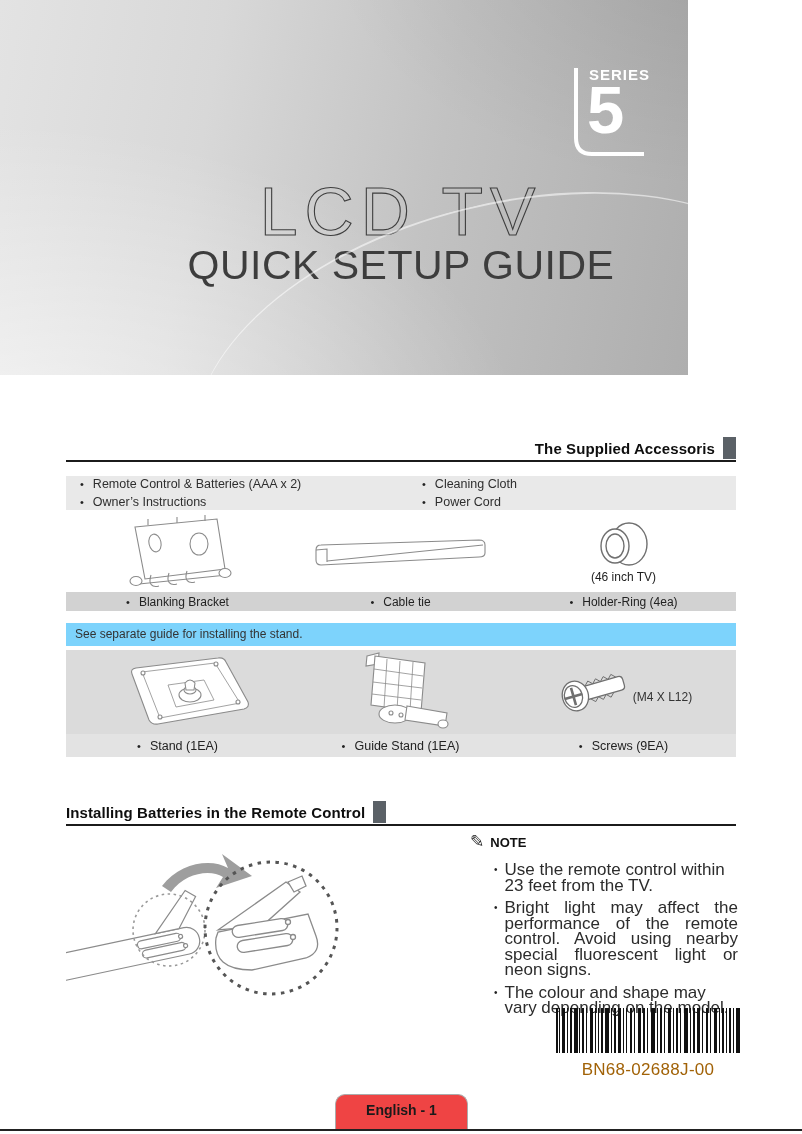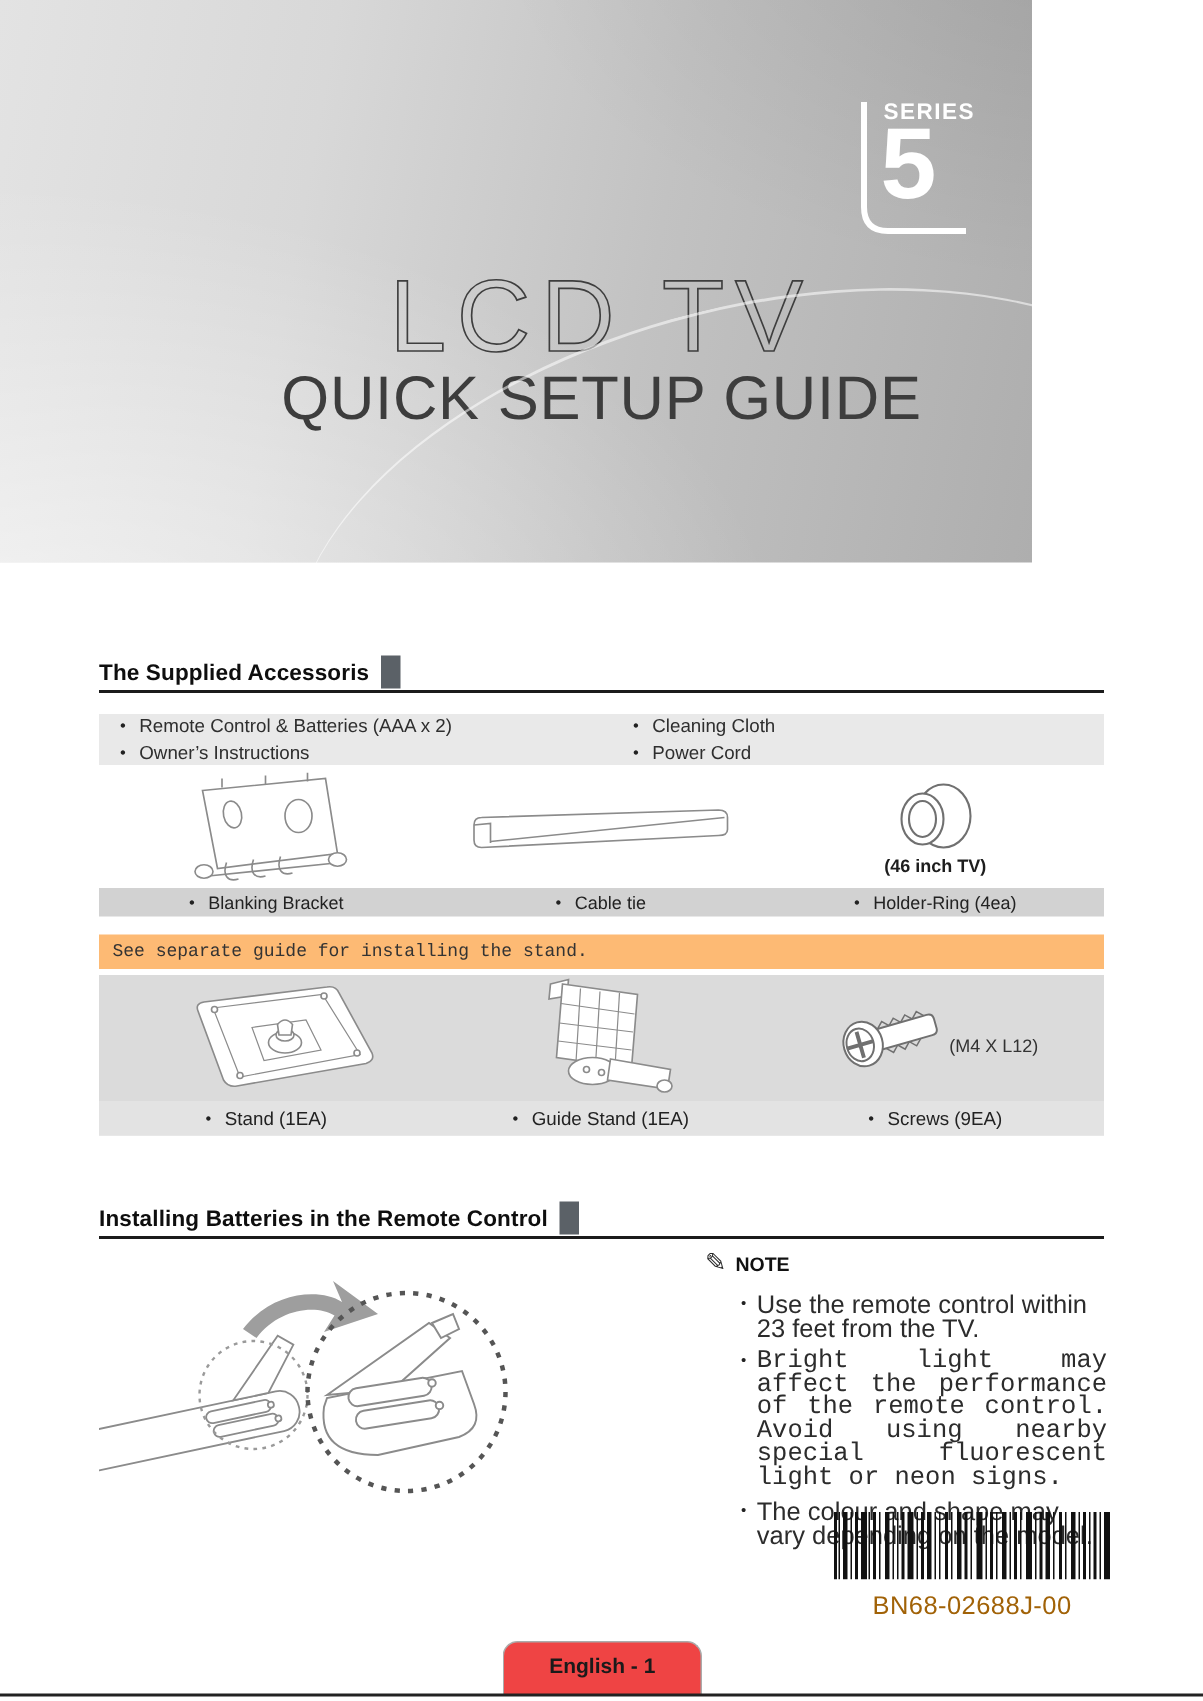--- a/index.html
+++ b/index.html
@@ -37,21 +37,21 @@
   
   .bullets-box{position:absolute;left:66px;top:476px;width:670px;height:34px;
     display:flex;align-items:center;}
   .bullets-col{display:flex;flex-direction:column;justify-content:center;gap:2px;}
   .bullets-col.left{width:340px;padding-left:14px;}
   .bullets-col.right{width:300px;padding-left:2px;}
   .b-item{font-size:12.5px;color:#2e2e2e;line-height:16px;display:flex;align-items:center;}
   .b-item .dot{font-size:11px;margin-right:9px;color:#222;}
   .imgrow1{position:absolute;left:66px;top:514px;width:670px;height:78px;display:flex;}
   .imgcell{width:223px;display:flex;flex-direction:column;align-items:center;justify-content:center;}
-  .size-note{font-size:12px;font-weight:bold;color:#1d1d1d;margin-top:2px;}
+  .size-note{font-size:12px;font-weight:normal;color:#1d1d1d;margin-top:2px;}
   .labelbar{position:absolute;left:66px;top:592px;width:670px;height:19px;display:flex;}
   .labelbar .lab, .stand-labels .lab{width:223px;display:flex;align-items:center;justify-content:center;
     font-size:12px;color:#222;}
   .lab .dot{font-size:11px;margin-right:9px;}
   .notice-bar{position:absolute;left:66px;top:623px;width:670px;height:23px;
     font-size:12px;color:#333;line-height:23px;padding-left:9px;box-sizing:border-box;}
   .stand-panel{position:absolute;left:66px;top:650px;width:670px;height:107px;}
   .stand-images{position:absolute;left:0;top:0;width:670px;height:84px;display:flex;}
   .stand-images .imgcell{justify-content:center;}
   .screw-wrap{display:flex;align-items:center;}
@@ -60,21 +60,21 @@
   .stand-labels .lab{font-size:12.5px;}
   
   .note-block{position:absolute;left:470px;top:832px;width:268px;}
   .note-head{display:flex;align-items:center;}
   .note-pencil{font-size:17px;color:#2a2a2a;margin-right:6px;transform:translateY(-1px);}
   .note-title{font-size:13px;font-weight:bold;color:#111;}
   .note-list{margin-top:9px;padding-left:24px;}
   .note-item{display:flex;margin-bottom:7px;}
   .note-item .dot{font-size:10px;margin-right:7px;line-height:15.5px;color:#222;}
   .note-item .txt{font-size:17px;line-height:15.5px;color:#2c2c2c;}
-  .note-item.justify .txt{text-align:justify;font-family:Liberation Mono, monospace;}
+  .note-item.justify .txt{text-align:justify;}
   
   .barcode-block{position:absolute;left:556px;top:1008px;width:184px;text-align:center;}
   .barcode-text{font-size:17px;color:#a16207;margin-top:3px;letter-spacing:.3px;}
   .footer-tab{position:absolute;left:335px;top:1094px;width:133px;height:36px;
     background:#ef4444;border:1px solid #ababab;border-bottom:none;
     border-radius:10px 10px 0 0;box-sizing:border-box;
     text-align:center;font-size:14px;font-weight:bold;color:#1a1a1a;padding-top:7px;}
   .bottom-rule{position:absolute;left:0;top:1129px;width:802px;height:2px;background:#222;}
   .art{display:block;}
   .art path,.art ellipse,.art circle,.art rect,.art line,.art polygon{vector-effect:non-scaling-stroke;}
@@ -89,21 +89,21 @@
       <svg class="bracket" width="74" height="92" viewBox="0 0 74 92">
         <path d="M2,2 V72 Q2,88 18,88 H70" fill="none" stroke="#ffffff" stroke-width="4"></path>
       </svg>
       <div class="series-label">SERIES</div>
       <div class="series-number">5</div>
     </div>
     <div class="title-lcd">LCD TV</div>
     <div class="title-setup">QUICK SETUP GUIDE</div>
   </div>
 
-  <div class="sec-head" style="top:437px;">
+  <div class="sec-head" style="top:437px;justify-content:flex-end;">
     <span class="sec-title">The Supplied Accessoris</span>
     <span class="sec-square" style="background:#5b6167;"></span>
   </div>
   <div class="rule" style="top:460px;"></div>
 
   <div class="bullets-box" style="background:#e9e9e9;">
     <div class="bullets-col left">
       <div class="b-item">
           <span class="dot">•</span>
           <span>Remote Control &amp; Batteries (AAA x 2)</span>
@@ -173,21 +173,21 @@
     <div class="lab">
         <span class="dot">•</span>
         <span>Cable tie</span>
       </div>
     <div class="lab">
         <span class="dot">•</span>
         <span>Holder-Ring (4ea)</span>
       </div>
   </div>
 
-  <div class="notice-bar" style="background:#fdba74;font-family:Liberation Mono, monospace;">See separate guide for installing the stand.</div>
+  <div class="notice-bar" style="background:#7dd3fc;">See separate guide for installing the stand.</div>
 
   <div class="stand-panel" style="background:#dbdbdb;">
     <div class="stand-images">
       <div class="imgcell">
         <svg class="art" width="152" height="80" viewBox="0 0 152 80">
           <g fill="#ffffff" stroke="#8b8b8b" stroke-width="1.1">
             <path d="M34,16 L116,6 Q122,5 124,10 L146,50 Q148,55 142,57 L56,72 Q50,73 47,68 L30,22 Q28,17 34,16 Z"></path>
             <path d="M40,20 L113,11 L138,51 L58,66 Z" fill="none" stroke-width="0.8"></path>
             <circle cx="41" cy="21" r="2"></circle>
               <circle cx="114" cy="12" r="2"></circle>

